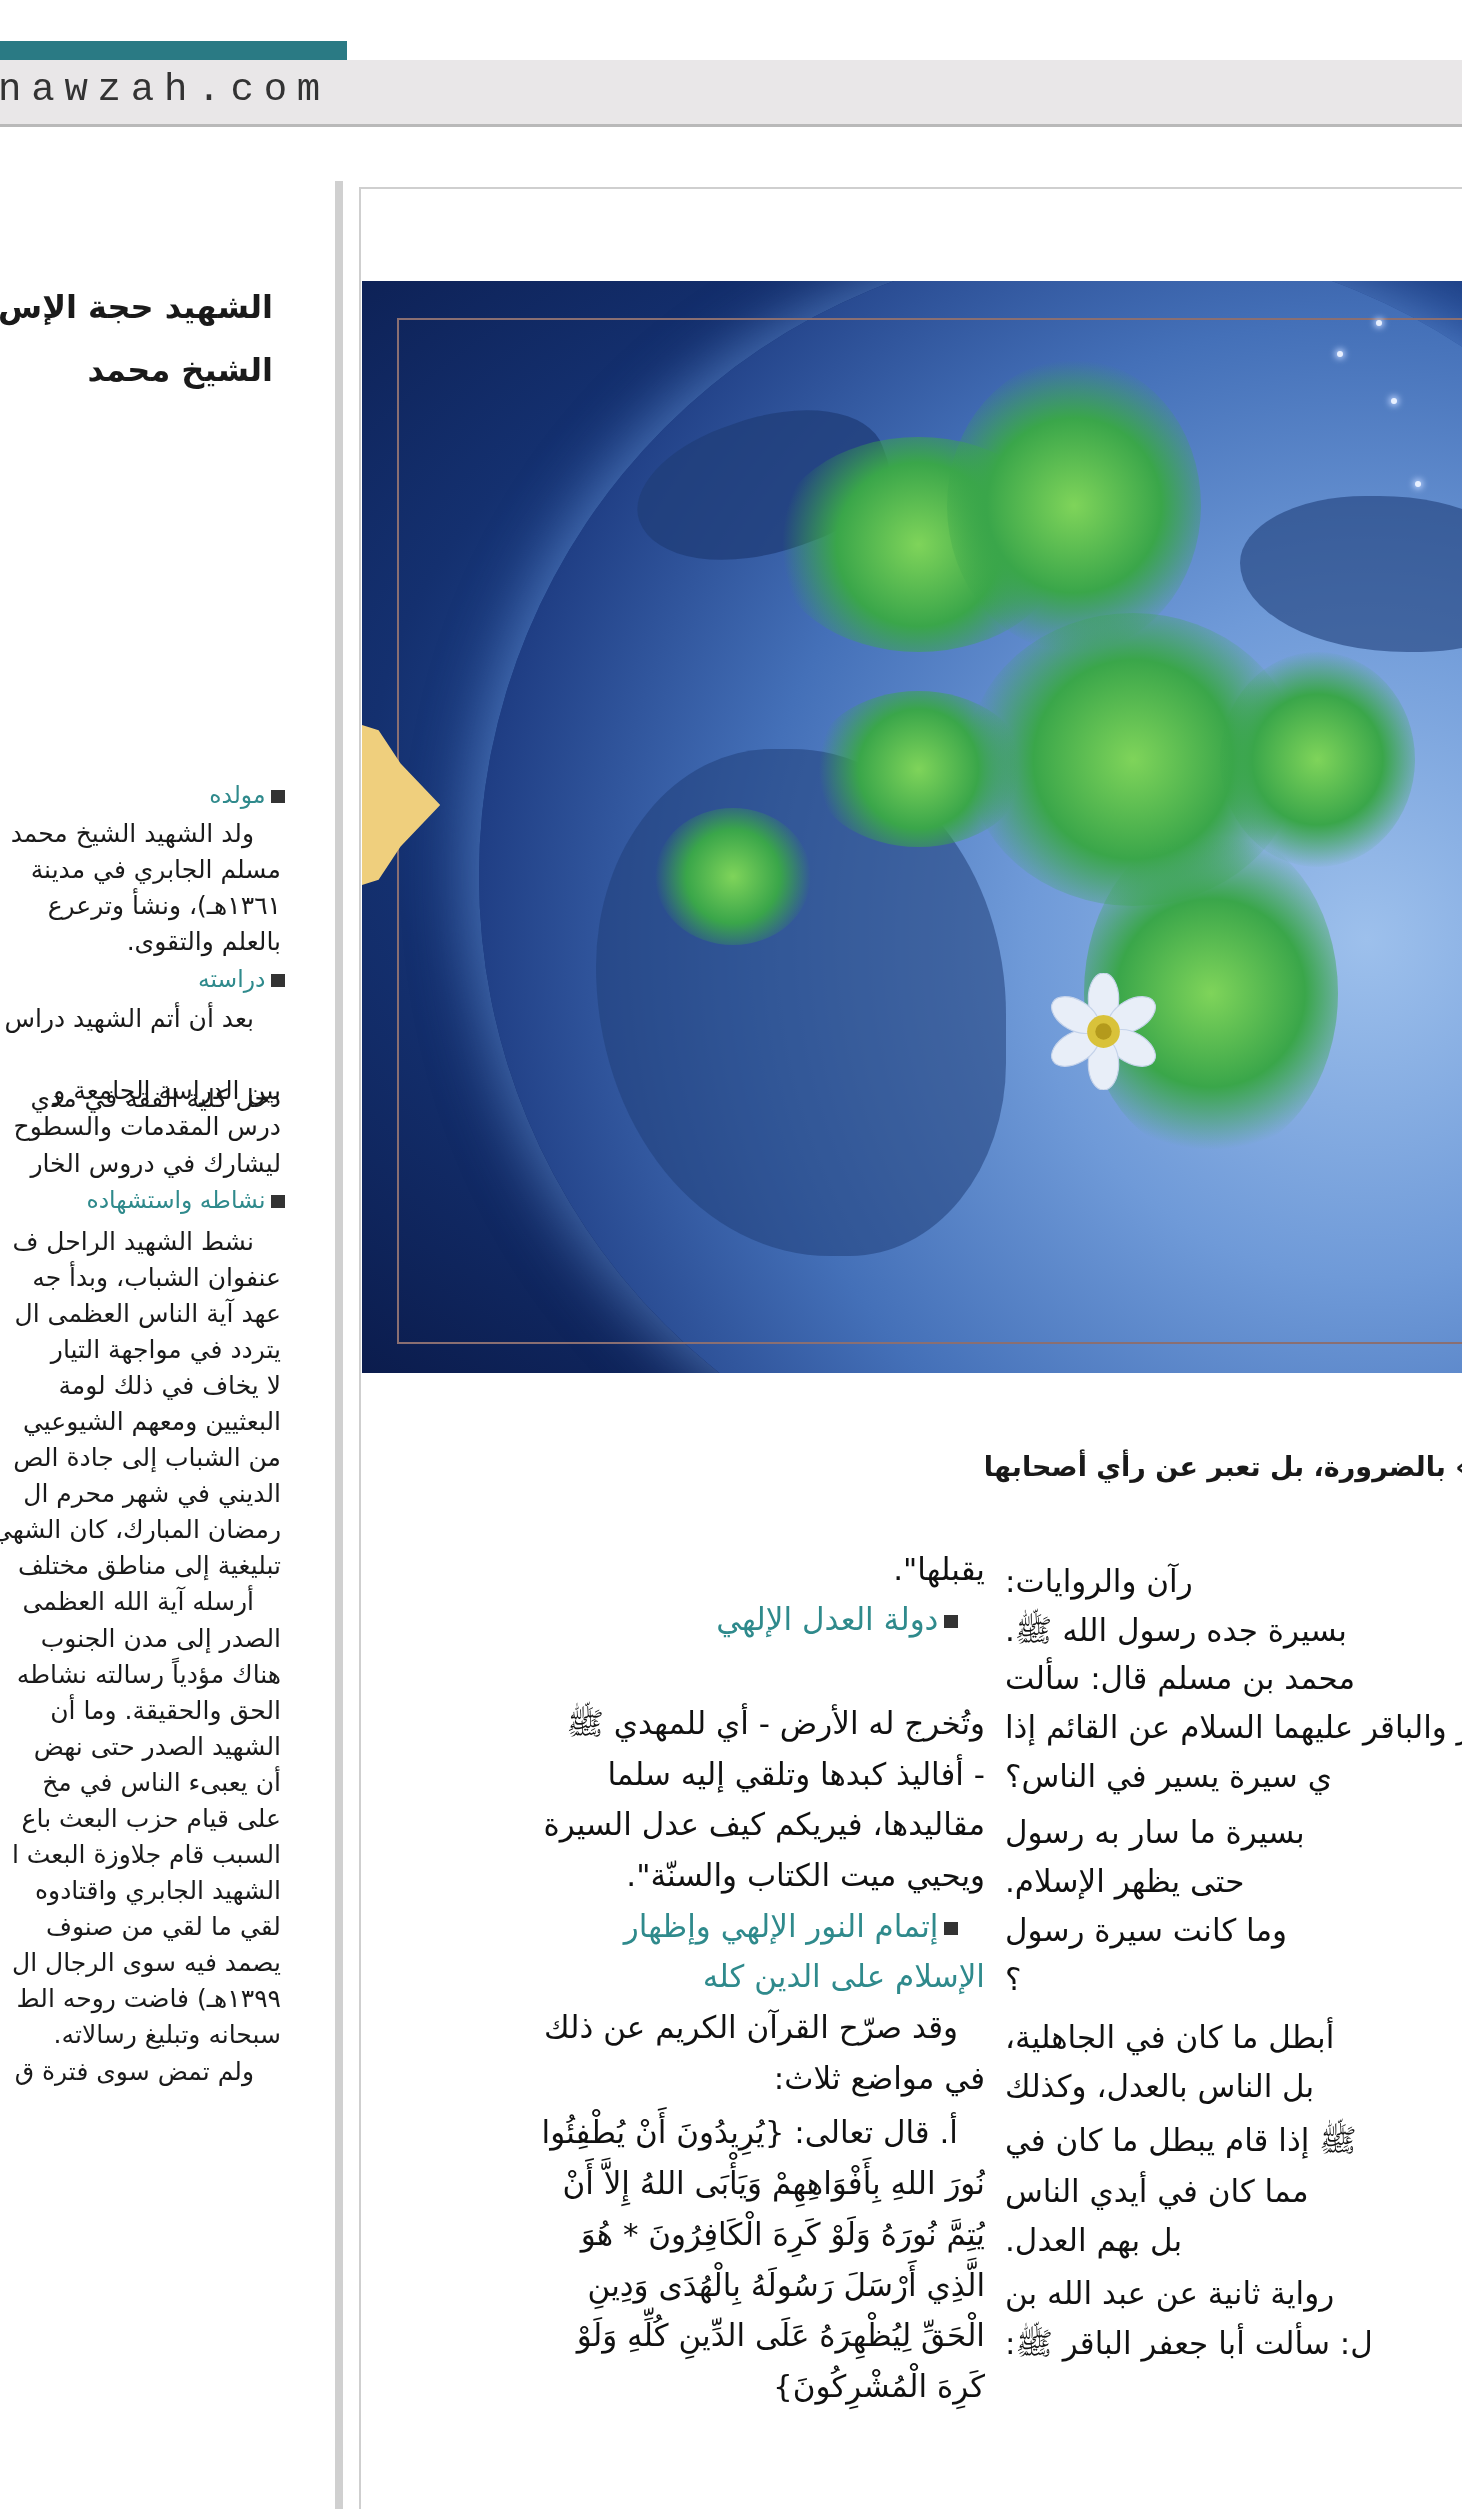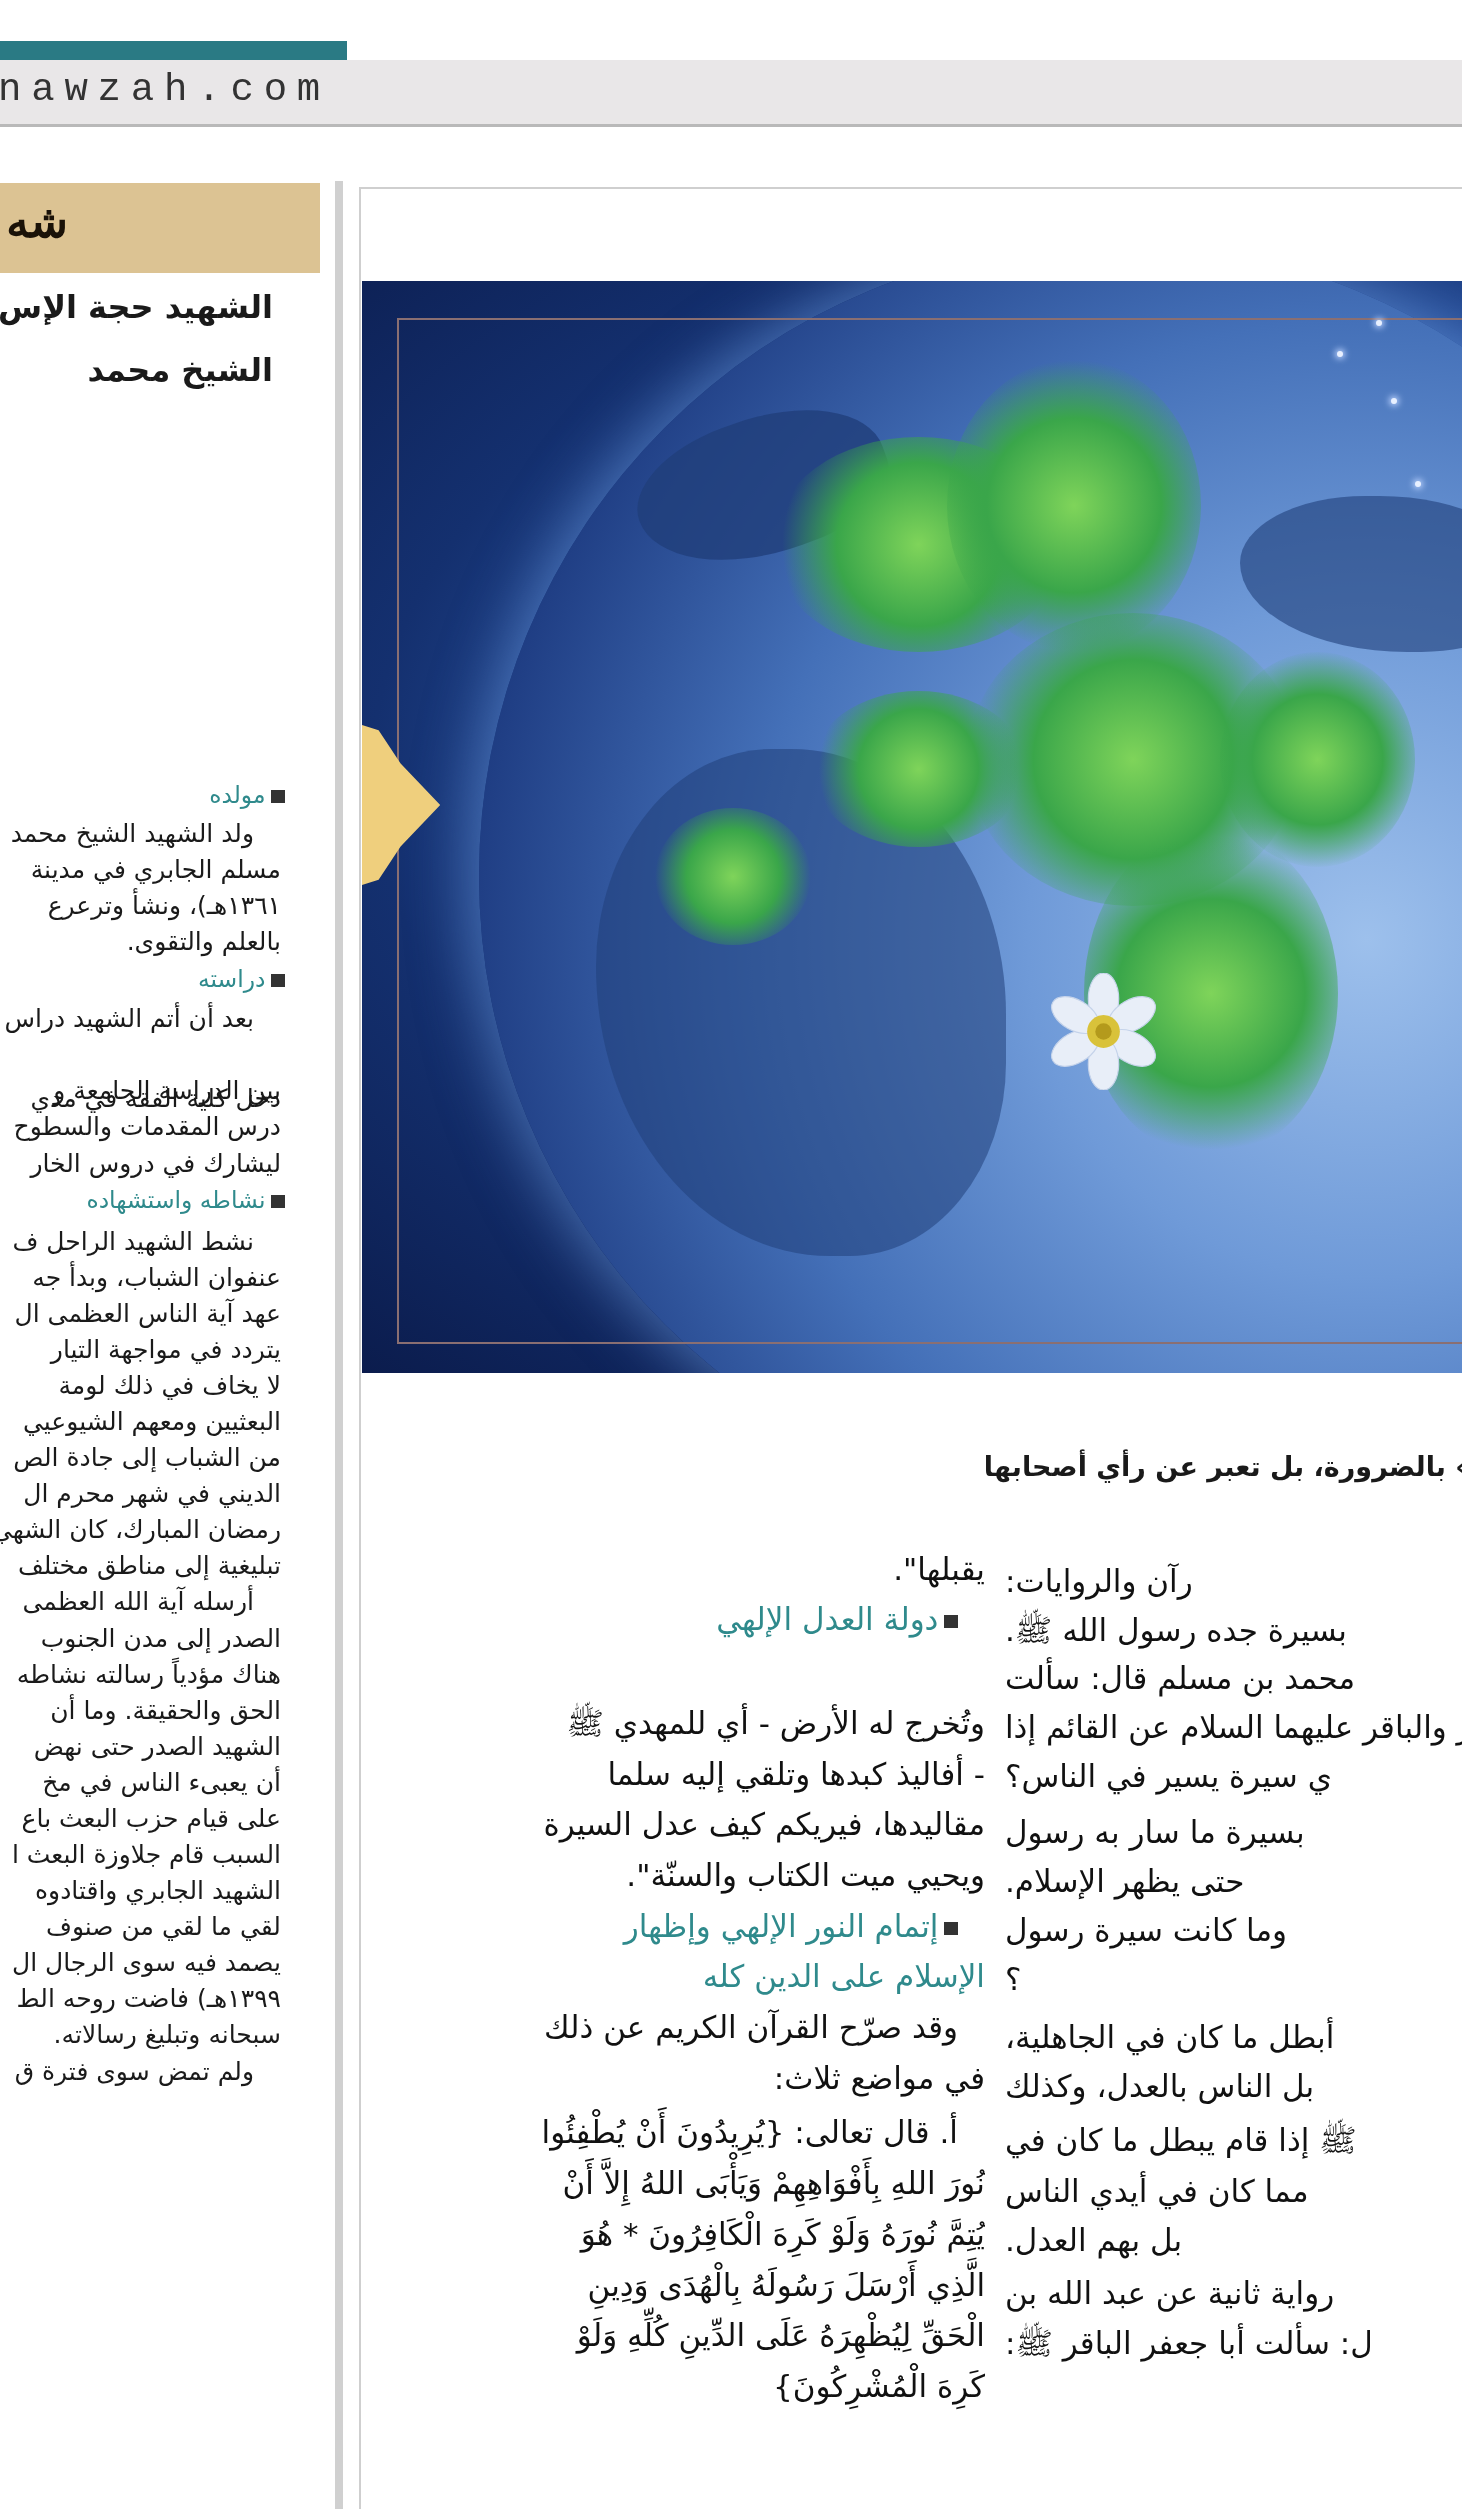--- a/index.html
+++ b/index.html
@@ -58,23 +58,20 @@
 </style>
 </head>
 <body>
 
 <div class="abs teal-bar"></div>
 <div class="abs domain-bar">
   <span class="domain-text">nawzah.com</span>
 </div>
 
 <div class="abs sidebar">
-  <div class="side-header">
-    <span>شه</span>
-  </div>
   <div class="line side-title" style="top:142px">الشهيد حجة الإس</div>
   <div class="line side-title" style="top:205px">الشيخ محمد</div>
 
   <div class="line side-head" style="top:635px"><span class="bullet"></span><span>مولده</span></div>
   <div class="line side-body indent" style="top:673px">ولد الشهيد الشيخ محمد</div>
   <div class="line side-body" style="top:709px">مسلم الجابري في مدينة</div>
   <div class="line side-body" style="top:745px">١٣٦١هـ)، ونشأ وترعرع</div>
   <div class="line side-body" style="top:781px">بالعلم والتقوى.</div>
 
   <div class="line side-head" style="top:819px"><span class="bullet"></span><span>دراسته</span></div>

